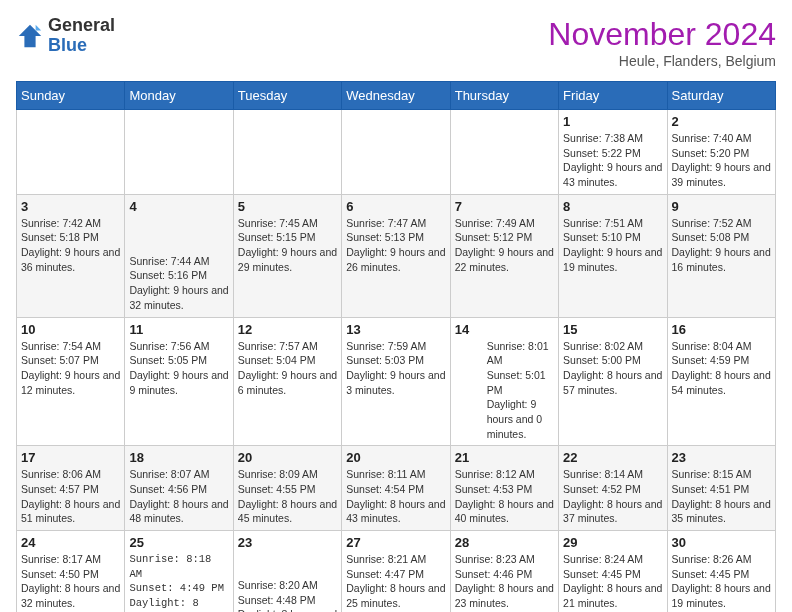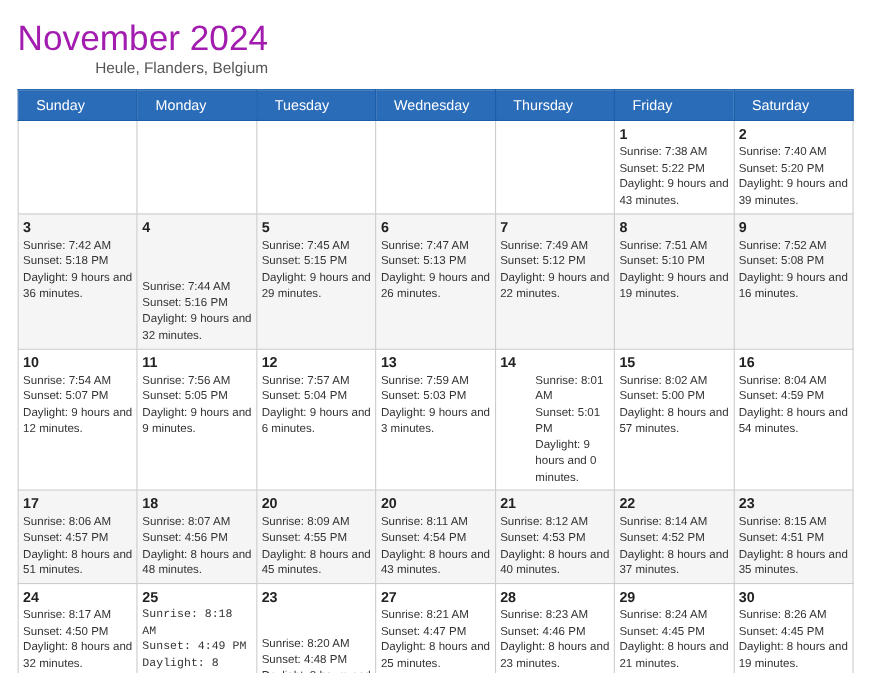--- a/index.html
+++ b/index.html
@@ -46,21 +46,21 @@
       color: #555;
     }
     .calendar {
       width: 100%;
       border-collapse: collapse;
       font-size: 11px;
     }
     .calendar thead th {
       background: #2a6cb8;
       color: #fff;
-      padding: 6px 16px;
+      padding: 6px 4px;
       text-align: left;
       font-size: 13px;
       font-weight: normal;
       border: 1px solid #1a5ca8;
     }
     .calendar tbody td {
       border: 1px solid #ccc;
       vertical-align: top;
       padding: 4px;
       width: 108px;
@@ -82,20 +82,30 @@
       line-height: 1.4;
     }
     .empty-cell {
       background: #fff !important;
     }
   </style>
 </head>
 <body>
 
 <div class="header-area">
+  <div class="logo">
+    <svg class="logo-icon" viewBox="0 0 40 40">
+      <polygon points="20,4 36,20 28,20 28,36 12,36 12,20 4,20" fill="#2a6cb8"></polygon>
+      <polygon points="28,4 36,12 28,12" fill="#5aabee"></polygon>
+    </svg>
+    <div class="logo-text">
+      <span class="general">General</span>
+      <span class="blue">Blue</span>
+    </div>
+  </div>
   <div class="title-area">
     <div class="month-title">November 2024</div>
     <div class="location">Heule, Flanders, Belgium</div>
   </div>
 </div>
 
 <table class="calendar">
   <thead>
     <tr>
     <th>Sunday</th>

